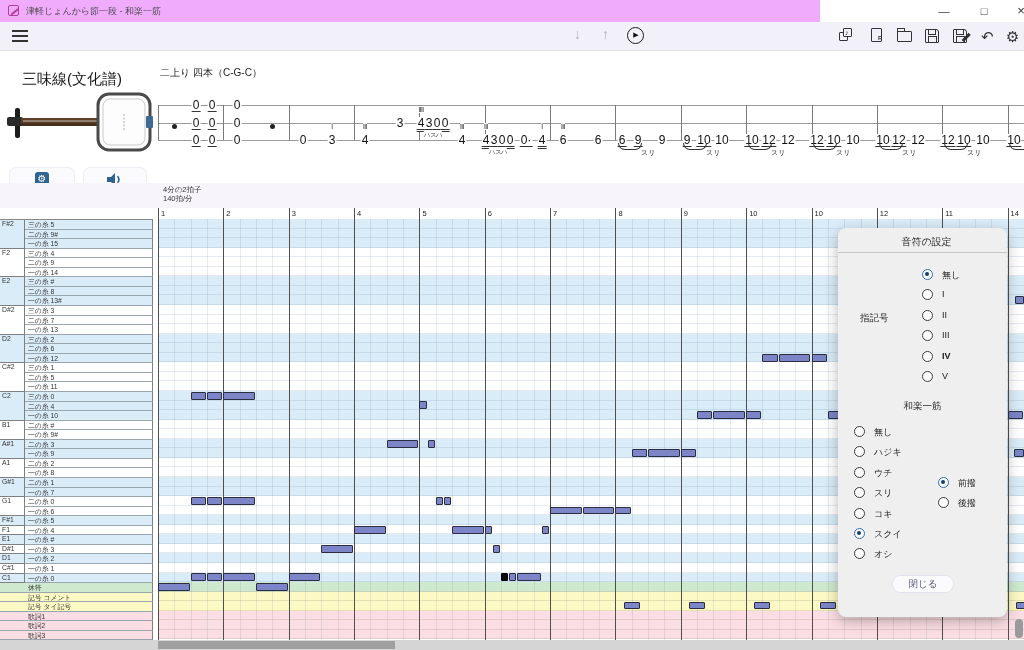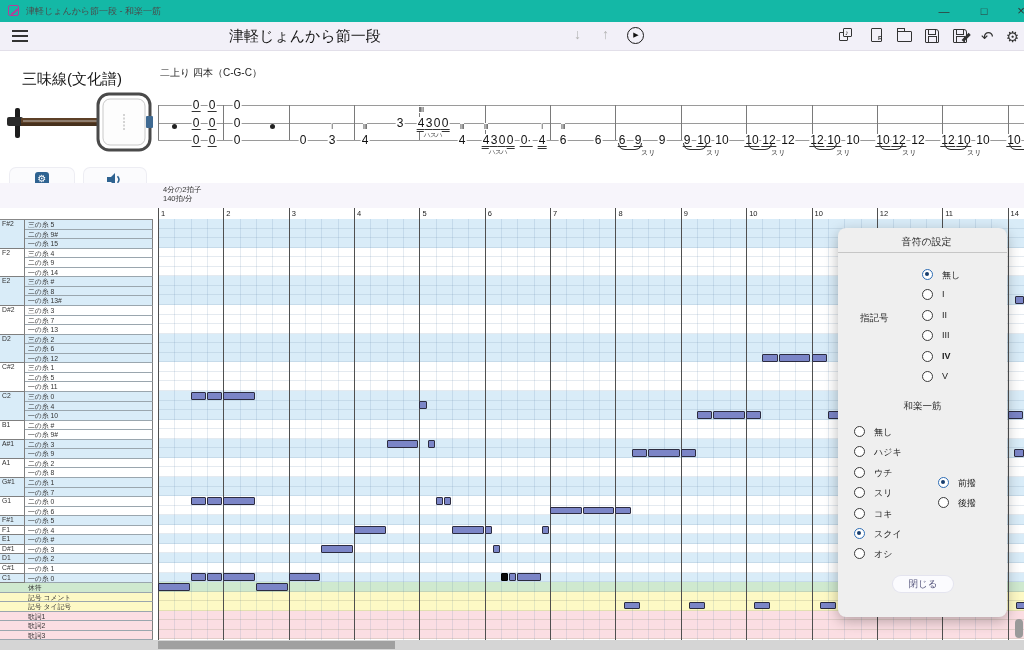--- a/index.html
+++ b/index.html
@@ -1,20 +1,20 @@
 <!DOCTYPE html>
 <html><head>
 <meta charset="utf-8">
 <style>
   html,body{margin:0;padding:0;background:#888;}
   #root{position:relative;width:1024px;height:650px;background:#fff;overflow:hidden;
         font-family:"Liberation Sans","DejaVu Sans",sans-serif;color:#222;}
   .abs{position:absolute;}
   
-  #titlebar{position:absolute;left:0;top:0;width:1024px;height:22px;background:#14b8a6;}
+  #titlebar{position:absolute;left:0;top:0;width:820px;height:22px;background:#f0abfc;}
   #app-icon{position:absolute;left:8px;top:5px;width:11px;height:11px;border:1.5px solid #b63d9a;border-radius:2px;box-sizing:border-box;}
   #app-icon::after{content:"";position:absolute;left:1px;top:5px;width:9px;height:1.5px;background:#b63d9a;transform:rotate(-40deg);}
   #win-title{position:absolute;left:26px;top:5px;font-size:9px;color:#4a4a4a;white-space:nowrap;}
   .winbtn{position:absolute;top:0;width:32px;height:22px;line-height:22px;text-align:center;font-size:11px;color:#333;}
   
   #toolbar{position:absolute;left:0;top:22px;width:1024px;height:29px;background:#f2f0f8;border-bottom:1px solid #e2dfe9;box-sizing:border-box;}
   #hamburger{position:absolute;left:12px;top:5px;width:16px;height:14px;}
   #hamburger i{display:block;height:2px;background:#333;margin:3px 0;}
   #song-title{position:absolute;left:229px;top:5px;font-size:15px;color:#141414;white-space:nowrap;}
   #view-select{position:absolute;left:398px;top:3px;width:158px;height:23px;background:#fff;border:1px solid #8f8f8f;border-radius:4px;box-sizing:border-box;font-size:11px;line-height:21px;padding-left:12px;color:#222;}
@@ -94,21 +94,20 @@
     <span class="winbtn" style="left:968px">□</span>
     <span class="winbtn" style="left:1005px;font-size:13px">×</span>
   </div>
 
   <div id="toolbar">
     <span id="hamburger">
         <i></i>
         <i></i>
         <i></i>
       </span>
-    <span id="song-title">津軽じょんから節一段</span>
     <span class="navarrow" style="left:574px">↓</span>
     <span class="navarrow" style="left:602px">↑</span>
     <span id="play-btn"><span>▶</span></span>
     <span class="tbicon" style="left:839px">
       <span class="sq a"></span>
         <span class="sq b"></span>
         <span class="nt">♪</span>
     </span>
     <span class="tbicon" style="left:869px">
       <span class="page"></span>

